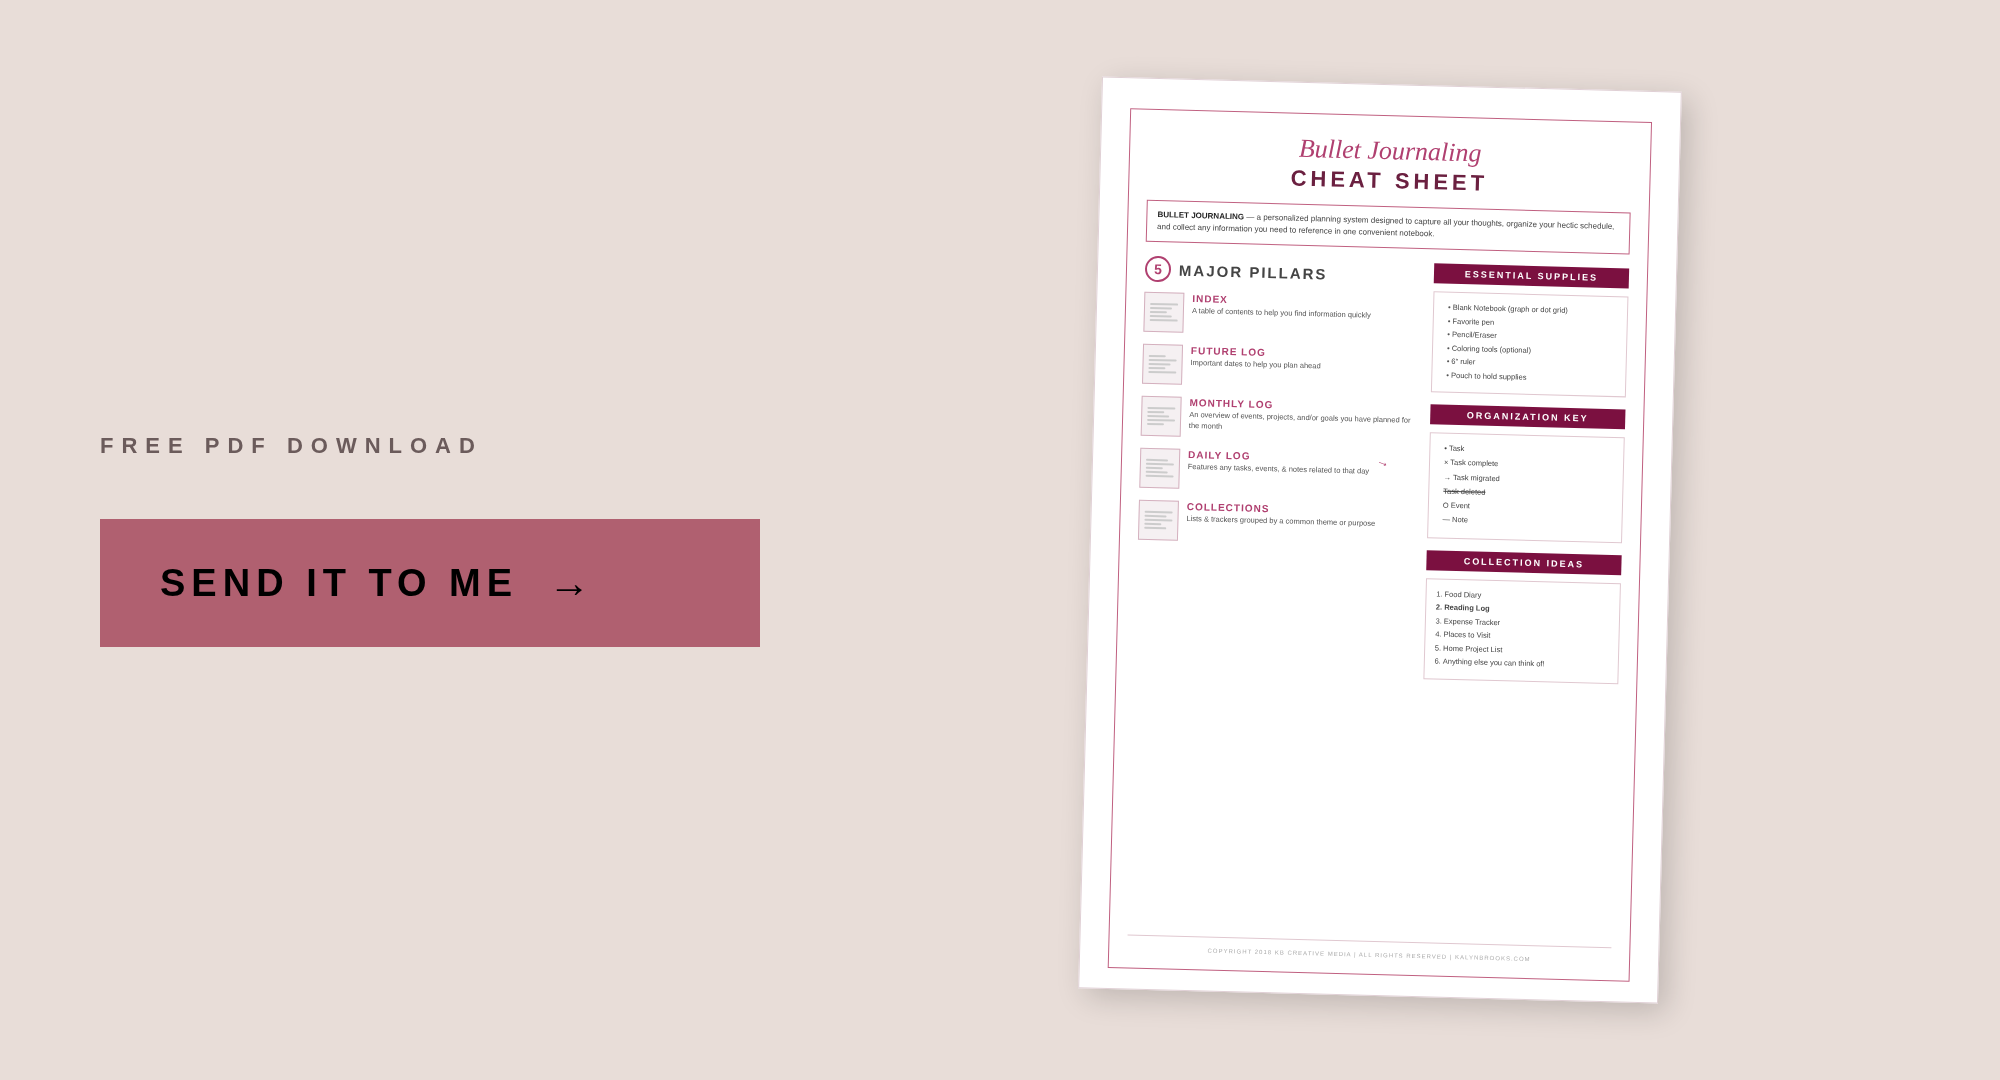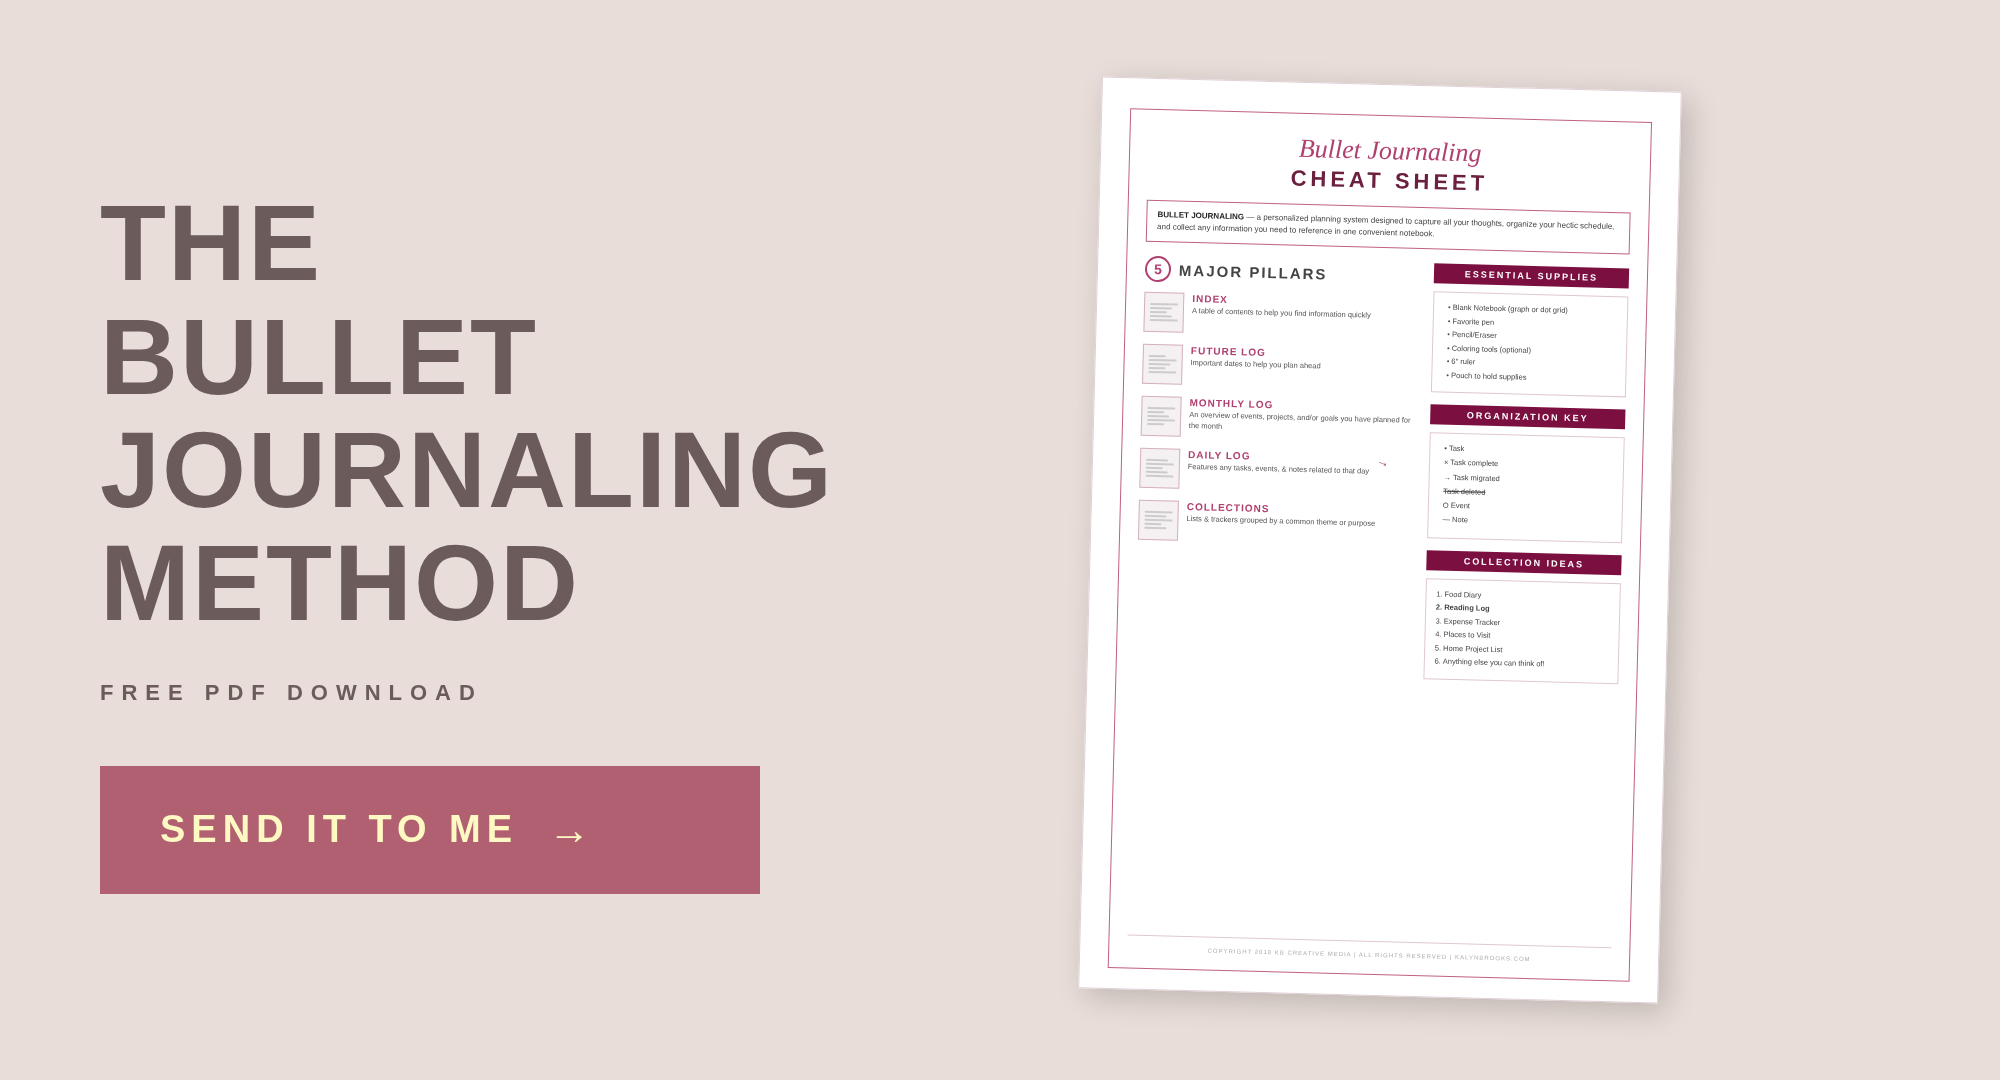--- a/index.html
+++ b/index.html
@@ -37,21 +37,21 @@
       font-size: 22px;
       font-weight: 700;
       color: #6b5b5b;
       letter-spacing: 8px;
       text-transform: uppercase;
       margin-bottom: 60px;
     }
 
     .cta-button {
       background-color: #b06070;
-      color: #fef9c3;
+      color: #000000;
       border: none;
       padding: 40px 60px;
       font-size: 38px;
       font-weight: 700;
       letter-spacing: 6px;
       text-transform: uppercase;
       cursor: pointer;
       display: flex;
       align-items: center;
       gap: 30px;
@@ -300,25 +300,20 @@
       text-transform: uppercase;
       margin-top: auto;
       padding-top: 10px;
       border-top: 1px solid #e0c8d0;
     }
   </style>
 </head>
 <body>
 
 <div class="left-section">
-  <h1 class="main-title">
-    <span>THE BULLET</span><br>
-    <span>JOURNALING</span><br>
-    <span>METHOD</span>
-  </h1>
   <p class="subtitle">FREE PDF DOWNLOAD</p>
   <button class="cta-button">
     <span>SEND IT TO ME</span>
     <span class="arrow-icon">→</span>
   </button>
 </div>
 
 <div class="right-section">
   <div class="cheat-sheet">
     <div class="cheat-sheet-inner">

